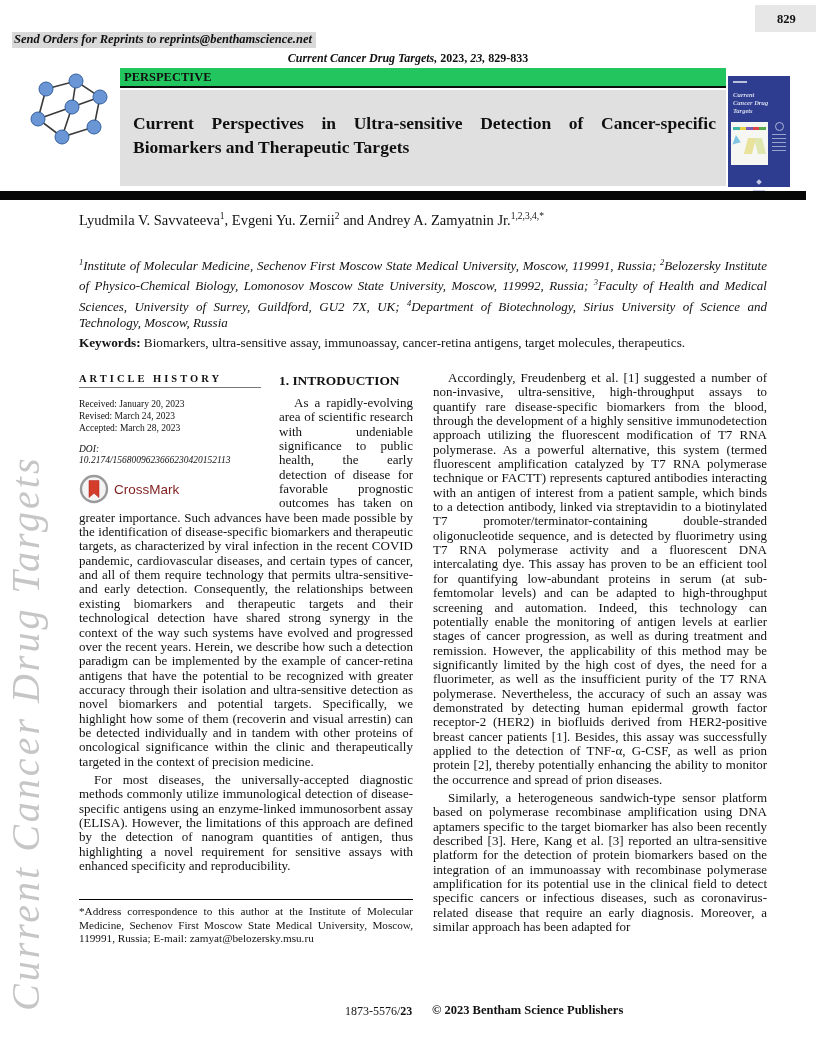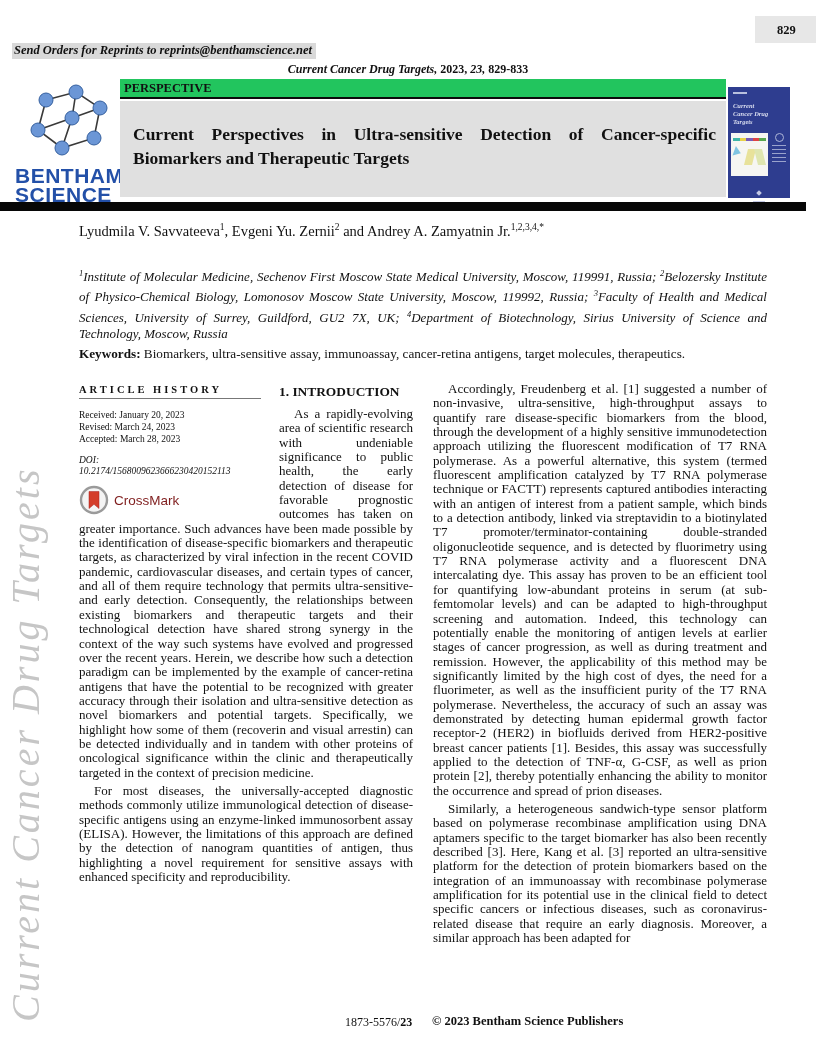--- a/index.html
+++ b/index.html
@@ -1,19 +1,19 @@
 <!DOCTYPE html>
 <html><head>
 <meta charset="utf-8">
 <title>Paper Page</title>
 <style>
   * { margin:0; padding:0; box-sizing:border-box; }
   html,body { background:#ffffff; }
   .page {
-    position:relative; width:816px; height:1024px; margin:16px auto;
+    position:relative; width:816px; height:1024px; margin:5px auto;
     background:#ffffff; overflow:hidden;
     font-family:"Liberation Serif", serif; color:#111;padding-left:25px;
   }
   
   .pagenum-box{
     position:absolute; right:0; top:0; width:61px; height:27px;
     background:#e7e7e7; font-weight:bold; font-size:12.5px;
     padding:7px 0 0 22px;
   }
   
@@ -138,24 +138,20 @@
           <circle cx="30" cy="16" r="7"></circle>
             <circle cx="60" cy="8" r="7"></circle>
           <circle cx="84" cy="24" r="7"></circle>
             <circle cx="78" cy="54" r="7"></circle>
           <circle cx="46" cy="64" r="7"></circle>
             <circle cx="22" cy="46" r="7"></circle>
           <circle cx="56" cy="34" r="7"></circle>
         </g>
       </svg>
     </span>
-    <div class="name">
-      <div>BENTHAM</div>
-      <div>SCIENCE</div>
-    </div>
   </div>
 
   <div class="perspective-bar">PERSPECTIVE</div>
 
   <div class="title-box">
     <h1>Current Perspectives in Ultra-sensitive Detection of Cancer-specific Biomarkers and Therapeutic Targets</h1>
   </div>
 
   <div class="cover">
     <div class="tiny-top"></div>
@@ -230,20 +226,21 @@
           </span>
           <span class="cm-label">CrossMark</span>
         </div>
       </div>
 
       <h3 class="sect">1. INTRODUCTION</h3>
       <p class="body">As a rapidly-evolving area of scientific research with undeniable significance to public health, the early detection of disease for favorable prognostic outcomes has taken on greater importance. Such advances have been made possible by the identification of disease-specific biomarkers and therapeutic targets, as characterized by viral infection in the recent COVID pandemic, cardiovascular diseases, and certain types of cancer, and all of them require technology that permits ultra-sensitive- and early detection. Consequently, the relationships between existing biomarkers and therapeutic targets and their technological detection have shared strong synergy in the context of the way such systems have evolved and progressed over the recent years. Herein, we describe how such a detection paradigm can be implemented by the example of cancer-retina antigens that have the potential to be recognized with greater accuracy through their isolation and ultra-sensitive detection as novel biomarkers and potential targets. Specifically, we highlight how some of them (recoverin and visual arrestin) can be detected individually and in tandem with other proteins of oncological significance within the clinic and therapeutically targeted in the context of precision medicine.</p>
 
       <p class="body">For most diseases, the universally-accepted diagnostic methods commonly utilize immunological detection of disease-specific antigens using an enzyme-linked immunosorbent assay (ELISA). However, the limitations of this approach are defined by the detection of nanogram quantities of antigen, thus highlighting a novel requirement for sensitive assays with enhanced specificity and reproducibility.</p>
 
+      <div class="footnote">*Address correspondence to this author at the Institute of Molecular Medicine, Sechenov First Moscow State Medical University, Moscow, 119991, Russia; E-mail: zamyat@belozersky.msu.ru</div>
     </div>
 
     <div class="col">
       <p class="body">Accordingly, Freudenberg et al. [1] suggested a number of non-invasive, ultra-sensitive, high-throughput assays to quantify rare disease-specific biomarkers from the blood, through the development of a highly sensitive immunodetection approach utilizing the fluorescent modification of T7 RNA polymerase. As a powerful alternative, this system (termed fluorescent amplification catalyzed by T7 RNA polymerase technique or FACTT) represents captured antibodies interacting with an antigen of interest from a patient sample, which binds to a detection antibody, linked via streptavidin to a biotinylated T7 promoter/terminator-containing double-stranded oligonucleotide sequence, and is detected by fluorimetry using T7 RNA polymerase activity and a fluorescent DNA intercalating dye. This assay has proven to be an efficient tool for quantifying low-abundant proteins in serum (at sub-femtomolar levels) and can be adapted to high-throughput screening and automation. Indeed, this technology can potentially enable the monitoring of antigen levels at earlier stages of cancer progression, as well as during treatment and remission. However, the applicability of this method may be significantly limited by the high cost of dyes, the need for a fluorimeter, as well as the insufficient purity of the T7 RNA polymerase. Nevertheless, the accuracy of such an assay was demonstrated by detecting human epidermal growth factor receptor-2 (HER2) in biofluids derived from HER2-positive breast cancer patients [1]. Besides, this assay was successfully applied to the detection of TNF-α, G-CSF, as well as prion protein [2], thereby potentially enhancing the ability to monitor the occurrence and spread of prion diseases.</p>
       <p class="body">Similarly, a heterogeneous sandwich-type sensor platform based on polymerase recombinase amplification using DNA aptamers specific to the target biomarker has also been recently described [3]. Here, Kang et al. [3] reported an ultra-sensitive platform for the detection of protein biomarkers based on the integration of an immunoassay with recombinase polymerase amplification for its potential use in the clinical field to detect specific cancers or infectious diseases, such as coronavirus-related disease that require an early diagnosis. Moreover, a similar approach has been adapted for</p>
     </div>
 
   </div>
 
   <div class="footer-issn">

